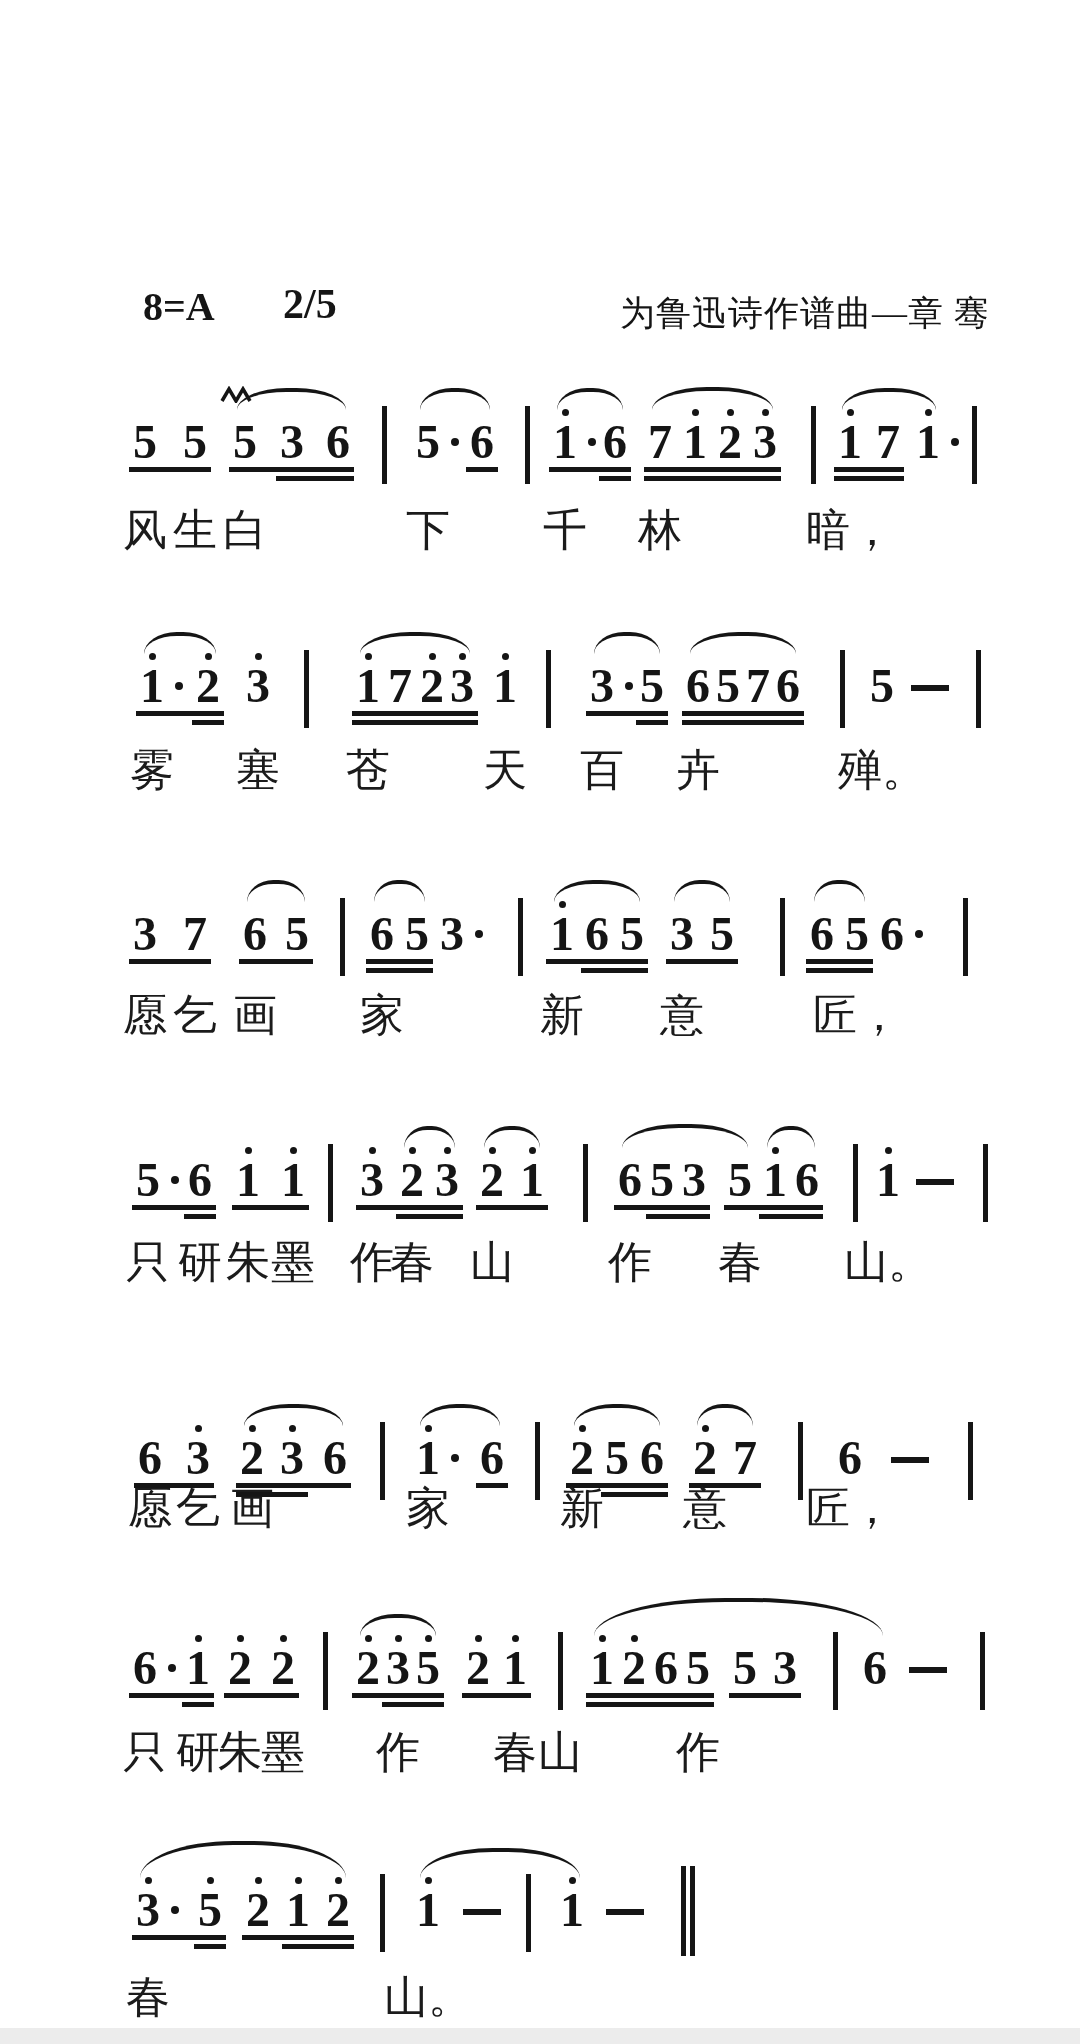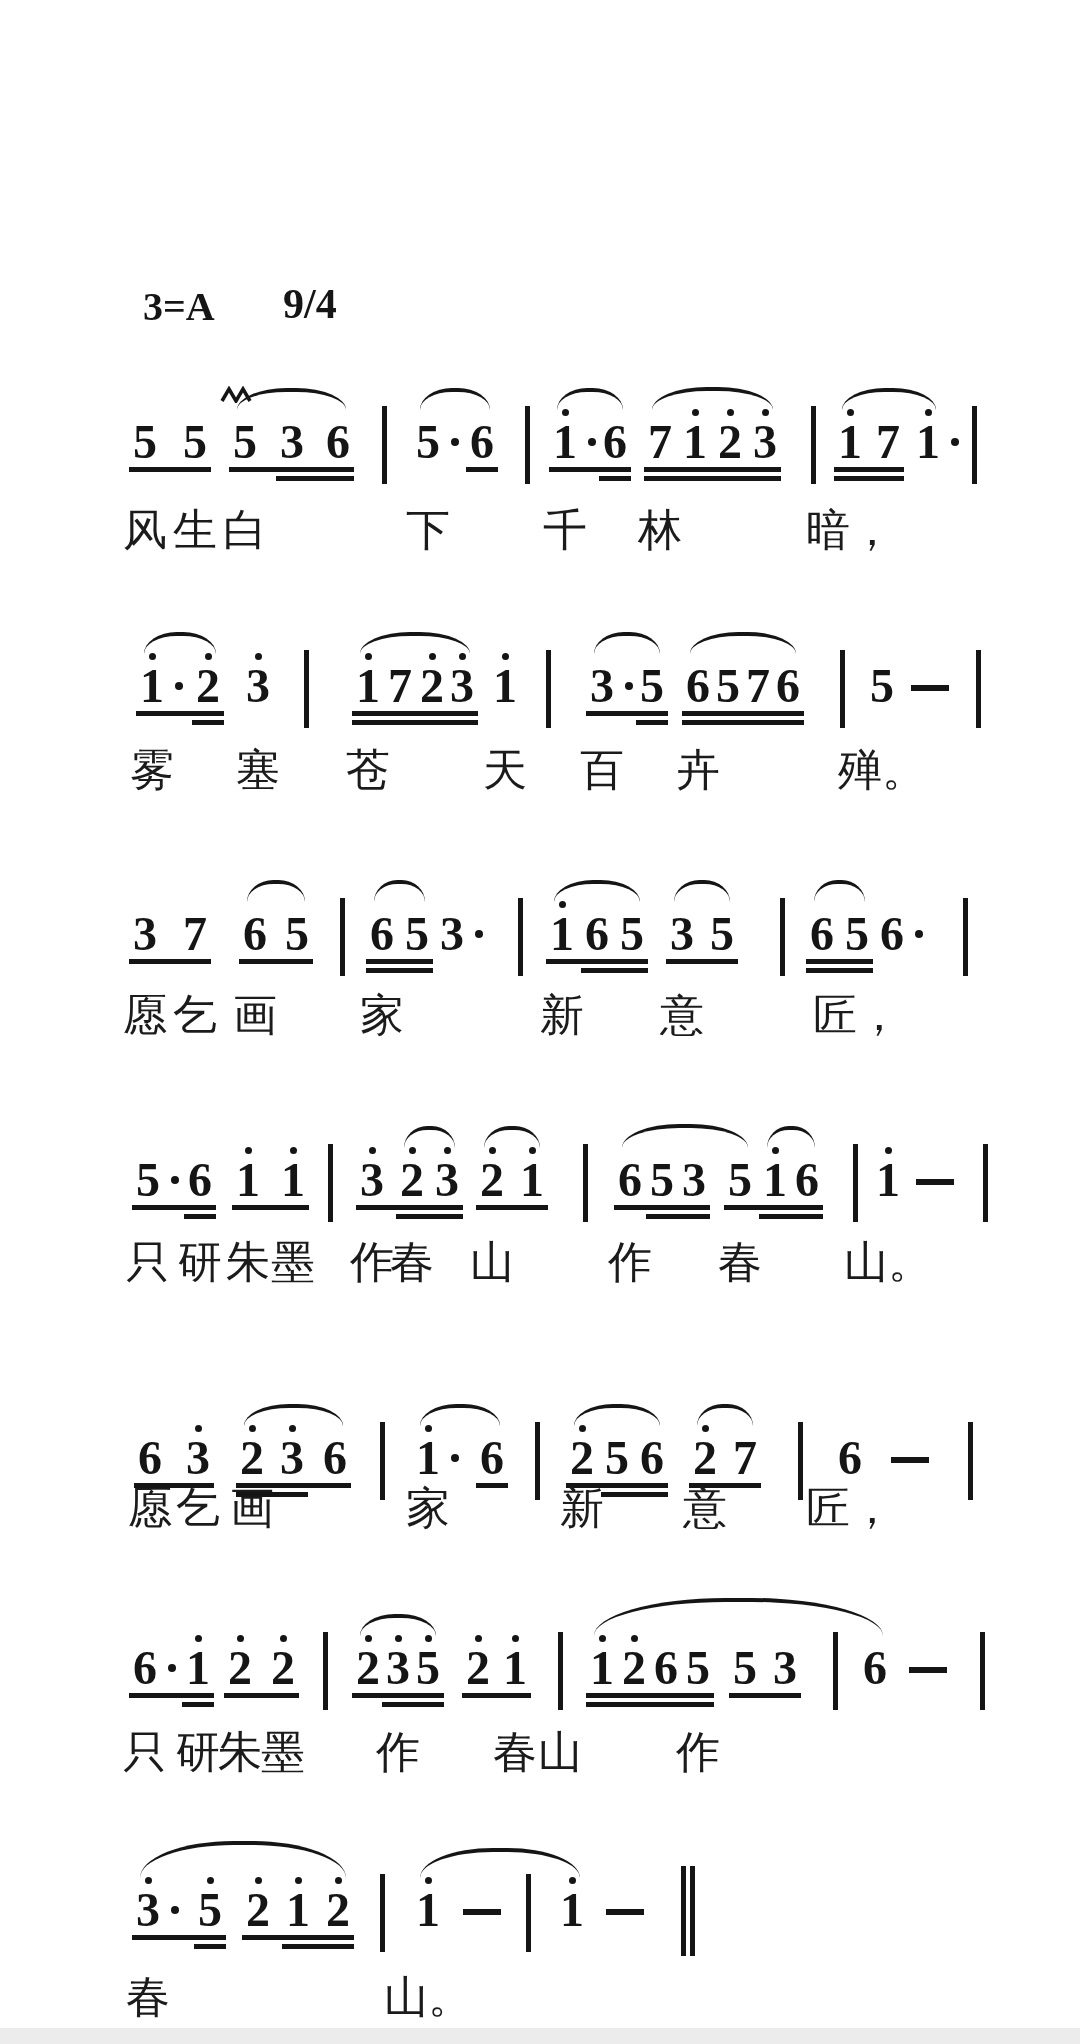--- a/index.html
+++ b/index.html
@@ -35,22 +35,23 @@
   .lyric{
     position:absolute; transform:translate(-50%,-50%); font-size:44px;
     white-space:nowrap; color:#1b1b1b;
   }
   .bottom-strip{ position:absolute; left:0; bottom:0; width:100%; height:16px; background:#ececec; }
 </style>
 </head>
 <body>
 
 <div class="sheet">
-  <div class="key">3=A</div>
-  <div class="meter">9/4</div>
+  <div class="key">8=A</div>
+  <div class="meter">2/5</div>
+  <div class="credit">为鲁迅诗作谱曲—章 骞</div>
   <div id="notation">
       <div class="note" style="left: 145px; top: 442px;">5</div>
       <div class="note" style="left: 195px; top: 442px;">5</div>
       <div class="note" style="left: 245px; top: 442px;">5</div>
       <div class="mordent" style="left: 219px; top: 386px;"><svg width="38" height="17" viewBox="0 0 38 17">
           <path d="M3 15 L10 3 L17 15 L24 3 L31 15" fill="none" stroke="#151515" stroke-width="3.5"></path>
         </svg></div>
       <div class="note" style="left: 292px; top: 442px;">3</div>
       <div class="note" style="left: 338px; top: 442px;">6</div>
       <div class="bar" style="left: 381.5px; top: 406px; height: 78px;"></div>

